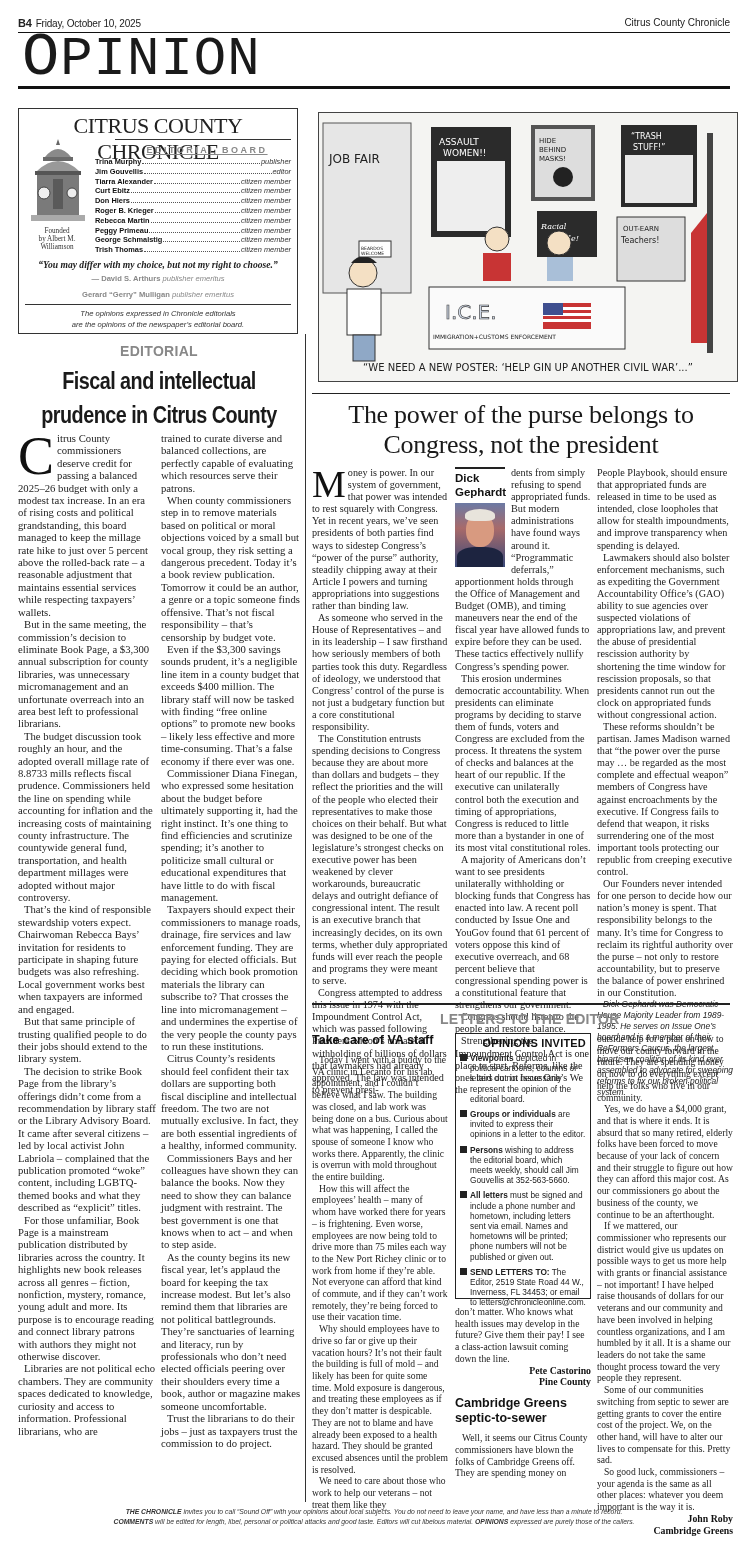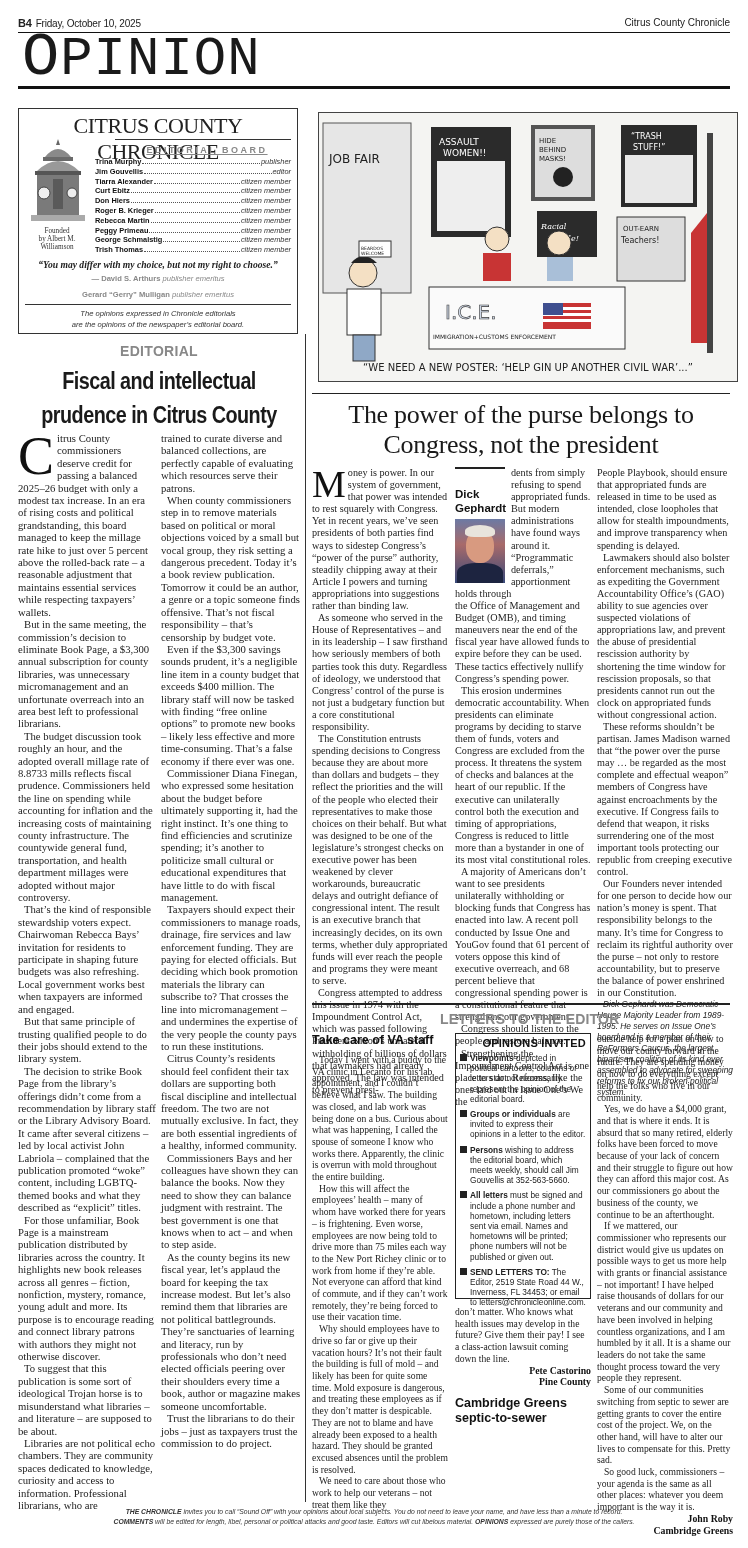--- a/index.html
+++ b/index.html
@@ -52,21 +52,21 @@
   .cartoon { left: 318px; top: 112px; width: 420px; height: 270px; border: 1px solid #444; background: #f7f7f5; overflow: hidden; }
   .cartoon-caption { position: absolute; left: 0; right: 0; bottom: 8px; text-align: center; font-family: "DejaVu Sans", sans-serif; font-size: 10px; color: #222; }
   .rule-cartoon { left: 312px; right: 18px; top: 393px; height: 1px; background: #222; }
 
   
   .op-head { left: 312px; top: 400px; width: 418px; text-align: center; font-family: "Liberation Serif", serif; font-size: 26px; line-height: 30px; color: #1a1a1a; letter-spacing: -0.3px; }
   .g-col1 { left: 312px; top: 467px; width: 136px; font-size: 10.2px; line-height: 12.1px; }
   .g-col2 { left: 455px; top: 467px; width: 136px; font-size: 10.2px; line-height: 12.1px; }
   .g-col3 { left: 597px; top: 467px; width: 136px; font-size: 10.2px; line-height: 12.1px; }
   .byline-box { float: left; width: 50px; margin-right: 6px; border-top: 2px solid #222; }
-  .byline-name { font-family: "Liberation Sans", sans-serif; font-weight: 700; font-size: 11.5px; line-height: 14px; color: #111; padding-top: 8px; margin-top: 10px; }
+  .byline-name { font-family: "Liberation Sans", sans-serif; font-weight: 700; font-size: 11.5px; line-height: 14px; color: #111; padding-top: 2px; }
   .photo { width: 50px; height: 64px; margin-top: 4px; background: linear-gradient(180deg, #6c7aa4 0%, #a86a6a 40%, #3a4a7a 100%); position: relative; overflow: hidden; }
   .photo .face { position: absolute; left: 11px; top: 10px; width: 28px; height: 34px; border-radius: 48% 48% 45% 45%; background: #d89a80; }
   .photo .hair { position: absolute; left: 10px; top: 6px; width: 30px; height: 12px; border-radius: 50% 50% 30% 30%; background: #e8e4dc; }
   .photo .suit { position: absolute; left: 2px; top: 44px; width: 46px; height: 24px; border-radius: 40% 40% 0 0; background: #1d2440; }
   .bio { font-family: "Liberation Sans", sans-serif; font-style: italic; font-size: 8.4px; line-height: 11px; text-indent: 4px; color: #222; }
   .rule-gep { left: 312px; right: 18px; top: 1003px; height: 2px; background: #222; }
 
   
   .letters-kicker { left: 440px; top: 1011px; font-family: "Liberation Sans", sans-serif; font-weight: 700; font-size: 14px; color: #888; letter-spacing: 0.2px; }
   .l-col1 { left: 312px; top: 1033px; width: 136px; }
@@ -184,21 +184,20 @@
   <div>prudence in Citrus County</div>
 </div>
 <div class="abs col ed-col1">
   <p class="noindent"><span class="dropcap">C</span><span>itrus County commissioners deserve credit for passing a balanced 2025–26 budget with only a modest tax increase. In an era of rising costs and political grandstanding, this board managed to keep the millage rate hike to just over 5 percent above the rolled-back rate – a reasonable adjustment that maintains essential services while respecting taxpayers’ wallets.</span></p>
   <p>But in the same meeting, the commission’s decision to eliminate Book Page, a $3,300 annual subscription for county libraries, was unnecessary micromanagement and an unfortunate overreach into an area best left to professional librarians.</p>
   <p>The budget discussion took roughly an hour, and the adopted overall millage rate of 8.8733 mills reflects fiscal prudence. Commissioners held the line on spending while accounting for inflation and the increasing costs of maintaining county infrastructure. The countywide general fund, transportation, and health department millages were adopted without major controversy.</p>
   <p>That’s the kind of responsible stewardship voters expect. Chairwoman Rebecca Bays’ invitation for residents to participate in shaping future budgets was also refreshing. Local government works best when taxpayers are informed and engaged.</p>
   <p>But that same principle of trusting qualified people to do their jobs should extend to the library system.</p>
   <p>The decision to strike Book Page from the library’s offerings didn’t come from a recommendation by library staff or the Library Advisory Board. It came after several citizens – led by local activist John Labriola – complained that the publication promoted “woke” content, including LGBTQ-themed books and what they described as “explicit” titles.</p>
   <p>For those unfamiliar, Book Page is a mainstream publication distributed by libraries across the country. It highlights new book releases across all genres – fiction, nonfiction, mystery, romance, young adult and more. Its purpose is to encourage reading and connect library patrons with authors they might not otherwise discover.</p>
-  <p>To suggest that this publication is some sort of ideological Trojan horse is to misunderstand what libraries – and literature – are supposed to be about.</p>
   <p>Libraries are not political echo chambers. They are community spaces dedicated to knowledge, curiosity and access to information. Professional librarians, who are</p>
 </div>
 <div class="abs col ed-col2">
   <p class="noindent">trained to curate diverse and balanced collections, are perfectly capable of evaluating which resources serve their patrons.</p>
   <p>When county commissioners step in to remove materials based on political or moral objections voiced by a small but vocal group, they risk setting a dangerous precedent. Today it’s a book review publication. Tomorrow it could be an author, a genre or a topic someone finds offensive. That’s not fiscal responsibility – that’s censorship by budget vote.</p>
   <p>Even if the $3,300 savings sounds prudent, it’s a negligible line item in a county budget that exceeds $400 million. The library staff will now be tasked with finding “free online options” to promote new books – likely less effective and more time-consuming. That’s a false economy if there ever was one.</p>
   <p>Commissioner Diana Finegan, who expressed some hesitation about the budget before ultimately supporting it, had the right instinct. It’s one thing to find efficiencies and scrutinize spending; it’s another to politicize small cultural or educational expenditures that have little to do with fiscal management.</p>
   <p>Taxpayers should expect their commissioners to manage roads, drainage, fire services and law enforcement funding. They are paying for elected officials. But deciding which book promotion materials the library can subscribe to? That crosses the line into micromanagement – and undermines the expertise of the very people the county pays to run these institutions.</p>
   <p>Citrus County’s residents should feel confident their tax dollars are supporting both fiscal discipline and intellectual freedom. The two are not mutually exclusive. In fact, they are both essential ingredients of a healthy, informed community.</p>
   <p>Commissioners Bays and her colleagues have shown they can balance the books. Now they need to show they can balance judgment with restraint. The best government is one that knows when to act – and when to step aside.</p>
@@ -335,20 +334,23 @@
 </div>
 <div class="abs l-col2b">
   <div class="letter">
     <p style="text-indent:0">don’t matter. Who knows what health issues may develop in the future? Give them their pay! I see a class-action lawsuit coming down the line.</p>
   </div>
   <div class="sig">
     <div>Pete Castorino</div>
     <div>Pine County</div>
   </div>
   <div class="l-headline" style="margin-top:8px">Cambridge Greens septic-to-sewer</div>
+  <div class="letter">
+    <p>Well, it seems our Citrus County commissioners have blown the folks of Cambridge Greens off. They are spending money on</p>
+  </div>
 </div>
 <div class="abs l-col3">
   <div class="letter">
     <p style="text-indent:0">outside help for a plan on how to move our county forward in the future. They are spending money on how to do everything except help the folks who live in our community.</p>
     <p>Yes, we do have a $4,000 grant, and that is where it ends. It is absurd that so many retired, elderly folks have been forced to move because of your lack of concern and their struggle to figure out how they can afford this major cost. As our commissioners go about the business of the county, we continue to be an afterthought.</p>
     <p>If we mattered, our commissioner who represents our district would give us updates on possible ways to get us more help with grants or financial assistance – not important! I have helped raise thousands of dollars for our veterans and our community and have been involved in helping countless organizations, and I am humbled by it all. It is a shame our leaders do not take the same thought process toward the very people they represent.</p>
     <p>Some of our communities switching from septic to sewer are getting grants to cover the entire cost of the project. We, on the other hand, will have to alter our lives to compensate for this. Pretty sad.</p>
     <p>So good luck, commissioners – your agenda is the same as all other places: whatever you deem important is the way it is.</p>
   </div>
   <div class="sig">

